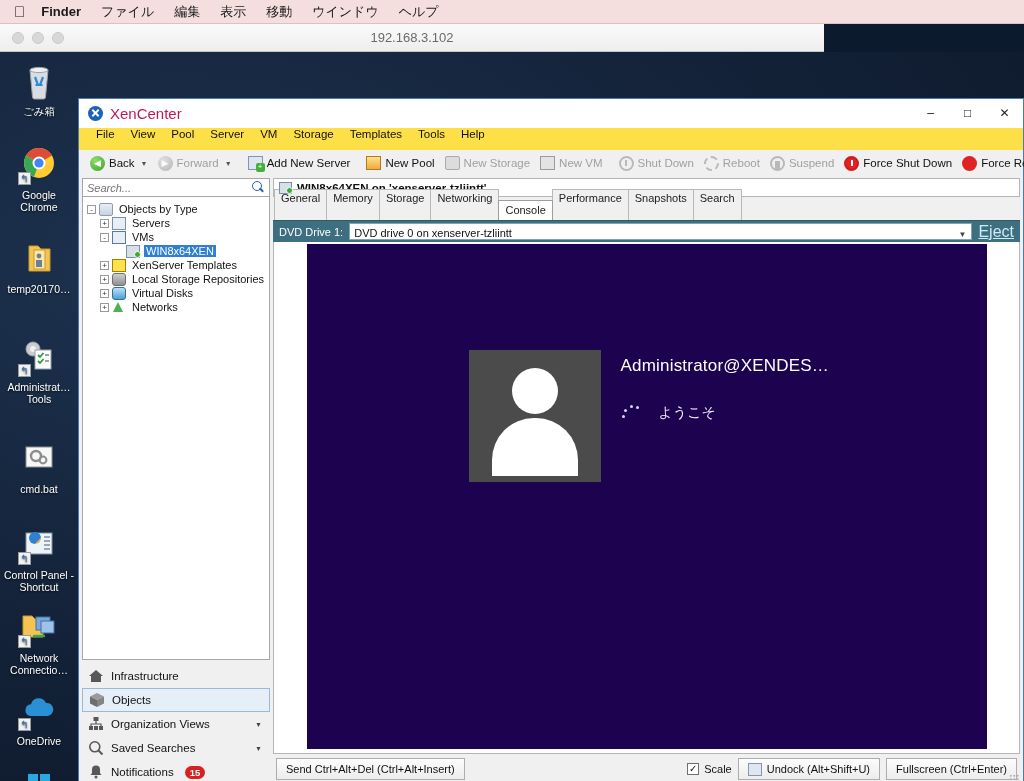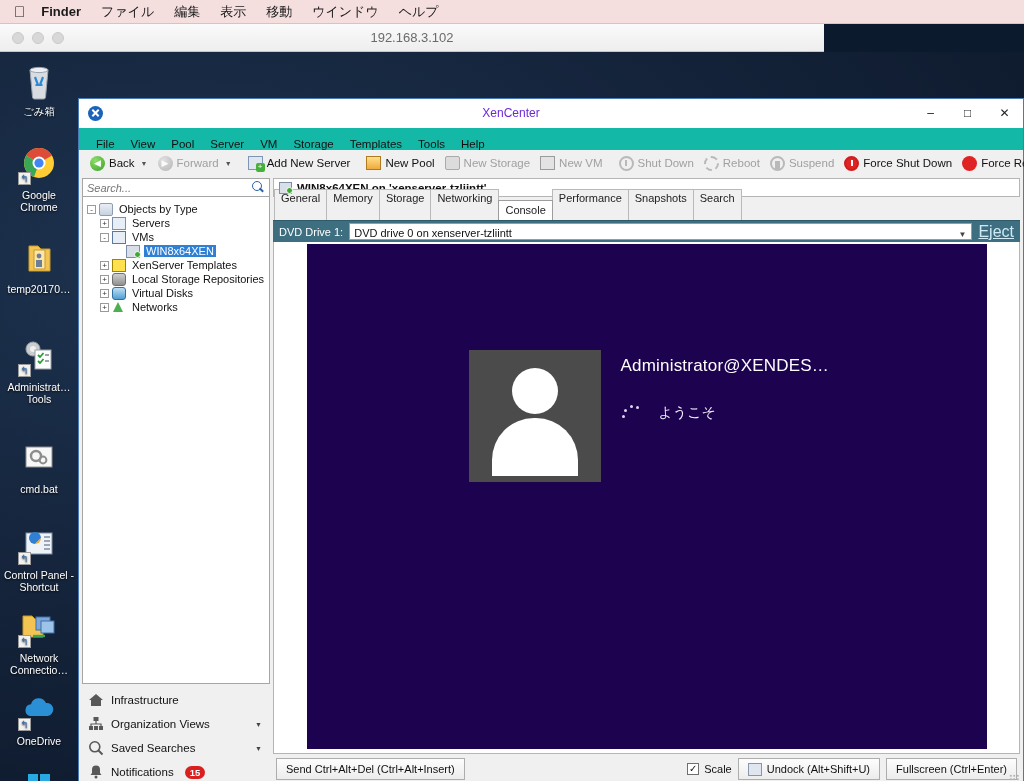--- a/index.html
+++ b/index.html
@@ -87,29 +87,29 @@
     background: #1a63b8; margin: 0 7px 0 9px; position: relative;
     flex: 0 0 15px;
   }
   #xen-title .appicon::before,
   #xen-title .appicon::after {
     content: ""; position: absolute; left: 3px; top: 6.5px;
     width: 9px; height: 2px; background: #fff;
   }
   #xen-title .appicon::before { transform: rotate(45deg); }
   #xen-title .appicon::after  { transform: rotate(-45deg); }
-  #xen-title .t { font-size: 12px; color: #6d28d9; flex: 1; text-align: center; }
+  #xen-title .t { font-size: 15px; color: #be185d; flex: 1; }
   #xen-title .wbtns { display: flex; height: 29px; }
   #xen-title .wbtn {
     width: 37px; height: 29px; display: flex; align-items: center; justify-content: center;
     font-size: 12px; color: #222;
   }
 
   #xen-menu {
-    height: 22px; background: #14b8a6; display: flex; align-items: flex-end;
+    height: 22px; background: #fde047; display: flex; align-items: flex-start;
     padding-left: 9px; flex: 0 0 22px; font-size: 11.5px;
   }
   #xen-menu .m { padding: 0 8px; }
 
   #xen-toolbar {
     height: 26px; background: #f0f0f0; display: flex; align-items: center;
     padding-left: 6px; flex: 0 0 26px; gap: 0px; font-size: 11.5px;
   }
   .tbitem { display: flex; align-items: center; gap: 4px; padding: 0 5px; height: 22px; white-space: nowrap; }
   .tbitem.dis { color: #a0a0a0; }
@@ -576,20 +576,30 @@
 
           <div id="xen-nav">
             <div class="navrow">
               <span class="nicon">
                 <svg width="16" height="16" viewBox="0 0 16 16">
                     <path d="M8 2 L15 8 h-2 v6 H3 V8 H1 Z" fill="#585858"></path>
                   </svg>
               </span>
               <span>Infrastructure</span>
             </div>
+            <div class="navrow sel">
+              <span class="nicon">
+                <svg width="16" height="16" viewBox="0 0 16 16">
+                  <path d="M8 1 L15 4.5 L8 8 L1 4.5 Z" fill="#9a9a9a"></path>
+                  <path d="M1 4.5 L8 8 v7 L1 11.5 Z" fill="#6e6e6e"></path>
+                  <path d="M15 4.5 L8 8 v7 l7 -3.5 Z" fill="#848484"></path>
+                </svg>
+              </span>
+              <span>Objects</span>
+            </div>
             <div class="navrow">
               <span class="nicon">
                 <svg width="16" height="16" viewBox="0 0 16 16">
                   <rect x="5.5" y="1" width="5" height="4" fill="#585858"></rect>
                   <rect x="1" y="10" width="4" height="4" fill="#585858"></rect>
                   <rect x="6" y="10" width="4" height="4" fill="#585858"></rect>
                   <rect x="11" y="10" width="4" height="4" fill="#585858"></rect>
                   <path d="M8 5 v3 M3 10 V8 h10 v2" stroke="#585858" stroke-width="1.2" fill="none"></path>
                 </svg>
               </span>

